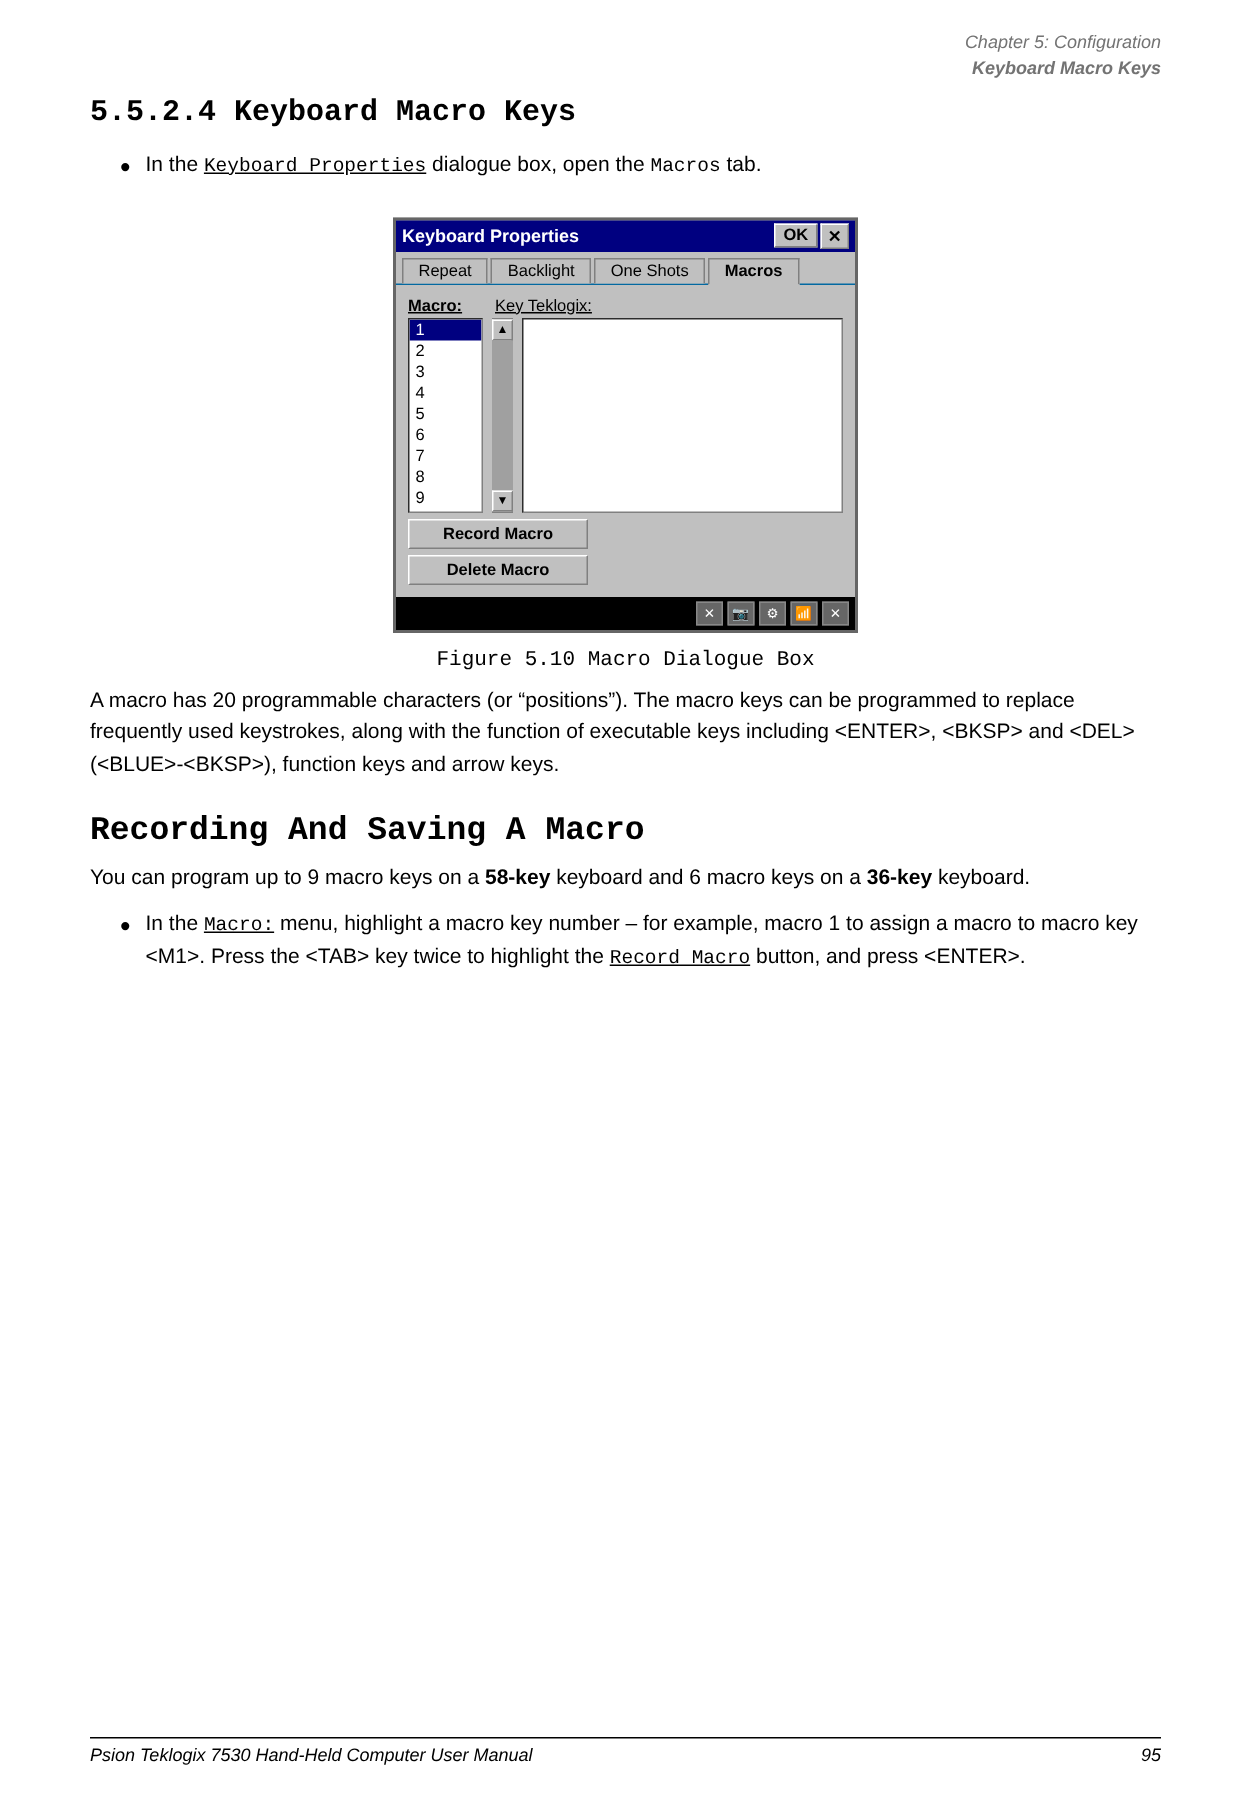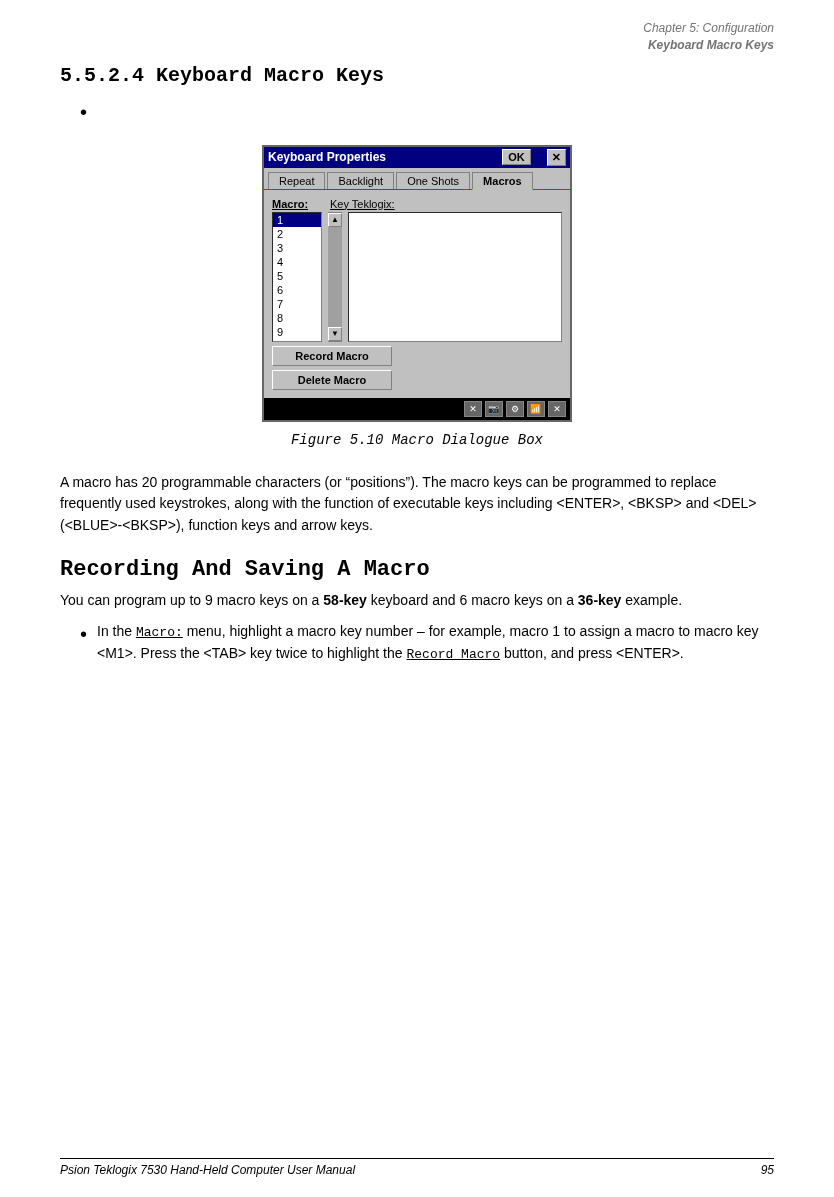--- a/index.html
+++ b/index.html
@@ -113,21 +113,21 @@
     }
 
     .dialog-titlebar-title {
       color: #fff;
       font-size: 12px;
     }
 
     .titlebar-buttons {
       display: flex;
       align-items: center;
-      gap: 16px;
+      gap: 2px;
     }
 
     .btn-ok {
       background: #c0c0c0;
       color: #000;
       border: 1px solid #fff;
       border-right-color: #808080;
       border-bottom-color: #808080;
       font-size: 11px;
       font-weight: bold;
@@ -299,25 +299,24 @@
       display: flex;
       align-items: center;
       justify-content: center;
       color: #fff;
       font-size: 9px;
     }
 
     
     .figure-caption {
       font-family: 'Courier New', monospace;
-      font-style: italic;
       font-size: 14px;
       text-align: center;
       margin-top: 6px;
-      margin-bottom: 24px;
+      margin-bottom: 8px;
     }
 
     
     .page-footer {
       position: absolute;
       bottom: 20px;
       left: 60px;
       right: 60px;
       display: flex;
       justify-content: space-between;
@@ -339,20 +338,23 @@
 
   <div class="header-right">
     <div class="chapter-line">Chapter  5:  Configuration</div>
     <div class="section-line">Keyboard Macro Keys</div>
   </div>
 
   <div class="section-heading">5.5.2.4    Keyboard  Macro  Keys</div>
 
   <div class="bullet-item">
     <span class="bullet-dot">•</span>
+    <span class="bullet-text">
+      <span>In the </span><span class="inline-code underlined">Keyboard Properties</span><span> dialogue box, open the </span><span class="inline-code">Macros</span><span> tab.</span>
+    </span>
   </div>
 
   <div class="dialog-container">
     <div class="dialog-box">
 
       <div class="dialog-titlebar">
         <span class="dialog-titlebar-title">Keyboard Properties</span>
         <div class="titlebar-buttons">
           <button class="btn-ok">OK</button>
           <button class="btn-close">✕</button>
@@ -413,21 +415,21 @@
     </div>
   </div>
 
   <div class="figure-caption">Figure  5.10  Macro  Dialogue  Box</div>
 
   <div class="body-text">A macro has 20 programmable characters (or “positions”). The macro keys can be programmed to replace frequently used keystrokes, along with the function of executable keys including &lt;ENTER&gt;, &lt;BKSP&gt; and &lt;DEL&gt; (&lt;BLUE&gt;-&lt;BKSP&gt;), function keys and arrow keys.</div>
 
   <div class="sub-section-heading">Recording  And  Saving  A  Macro</div>
 
   <div class="body-text">
-    <span>You can program up to 9 macro keys on a </span><strong>58-key</strong><span> keyboard and 6 macro keys on a </span><strong>36-key</strong><span> example.</span>
+    <span>You can program up to 9 macro keys on a </span><strong>58-key</strong><span> keyboard and 6 macro keys on a </span><strong>36-key</strong><span> keyboard.</span>
   </div>
 
   <div class="bullet-item">
     <span class="bullet-dot">•</span>
     <span class="bullet-text">
       <span>In the </span><span class="inline-code underlined">Macro:</span><span> menu, highlight a macro key number – for example, macro 1 to assign a macro to macro key &lt;M1&gt;. Press the &lt;TAB&gt; key twice to highlight the </span><span class="inline-code underlined">Record Macro</span><span> button, and press &lt;ENTER&gt;.</span>
     </span>
   </div>
 
   <div class="page-footer">

